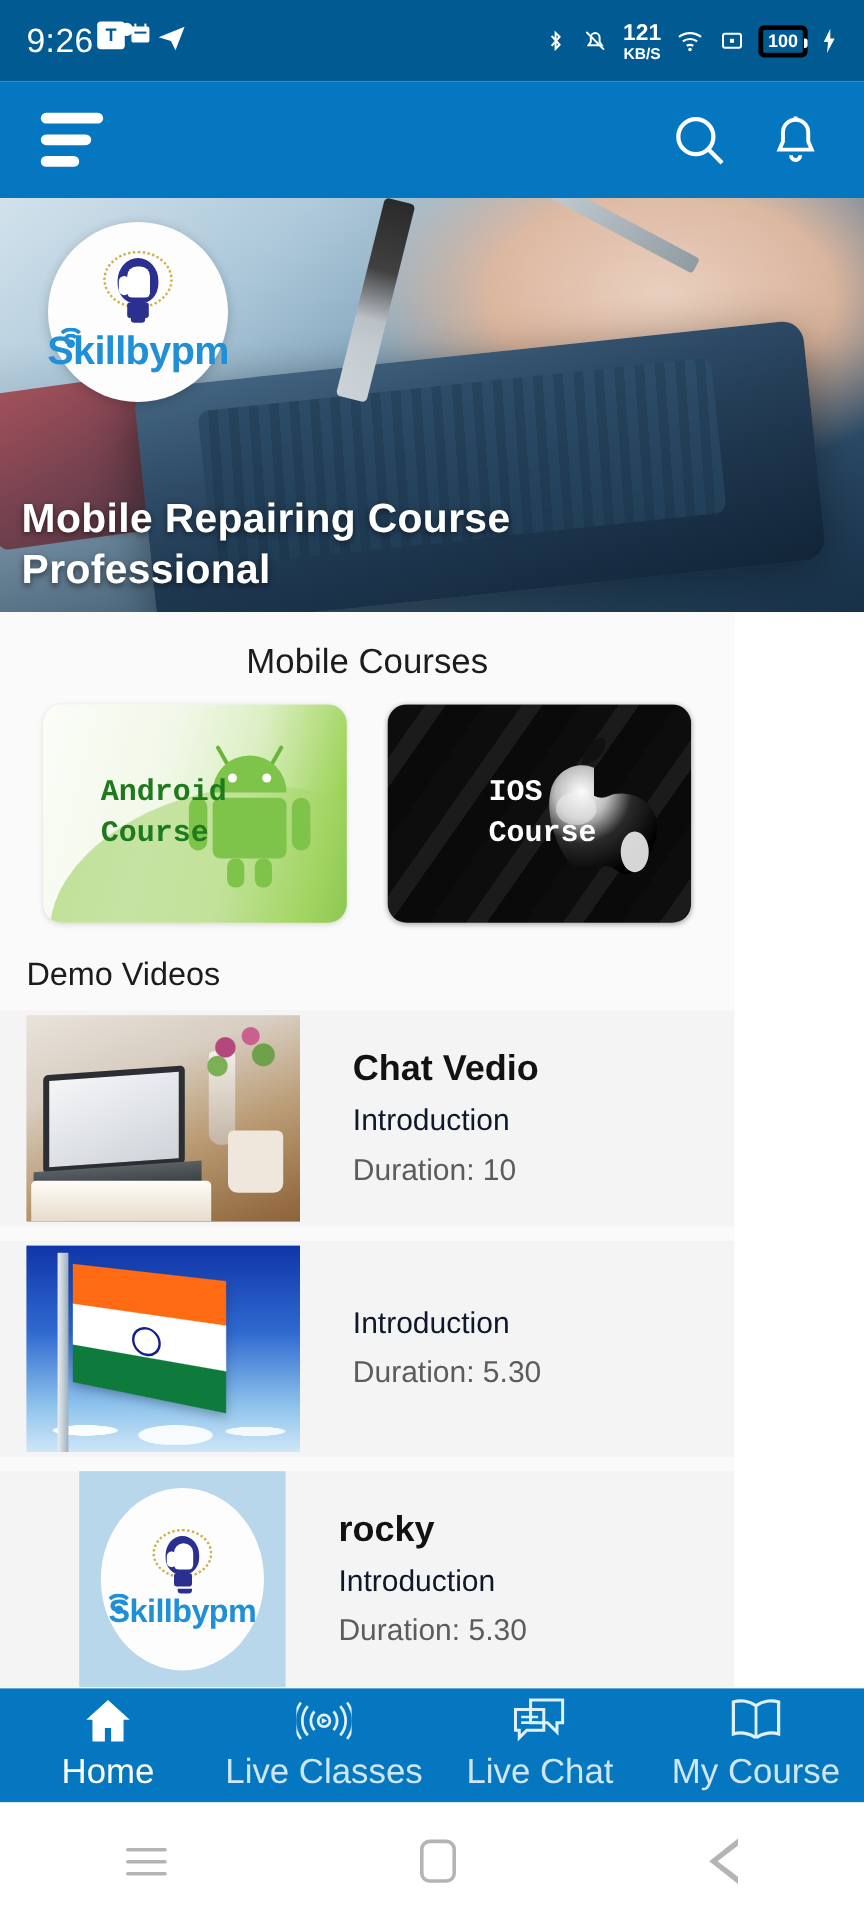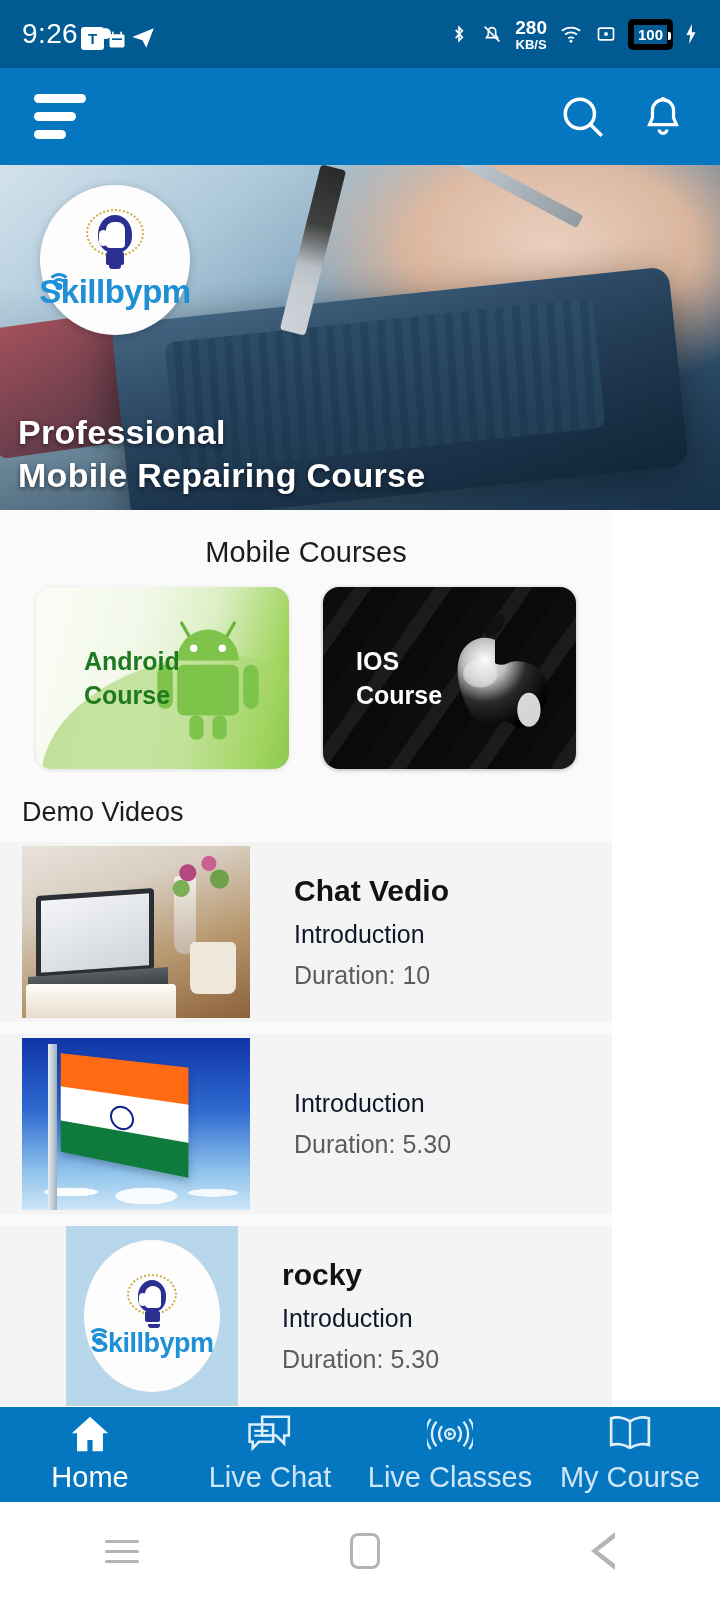--- a/index.html
+++ b/index.html
@@ -12,41 +12,41 @@
   }
 
   
   .status-bar{
     height:68px; width:720px;
     background:#015B92;
     display:flex; align-items:center;
     padding:0 22px;
     color:#ffffff;
   }
-  .sb-left{ display:flex; align-items:flex-end; gap:3px; }
+  .sb-left{ display:flex; align-items:flex-start; gap:3px; }
   .sb-time{ font-size:28px; letter-spacing:.4px; font-weight:400; }
   .sb-right{ margin-left:auto; display:flex; align-items:center; gap:11px; }
   .ic{ display:inline-flex; align-items:center; justify-content:center; }
   .teams-ic{
     width:23px;height:23px;background:#ffffff;border-radius:3px;
     position:relative; display:inline-block;
   }
   .teams-ic::after{
     content:"T"; position:absolute; inset:0; color:#015B92;
     font-size:15px; font-weight:bold; text-align:center; line-height:23px;
   }
   .teams-dot{
     position:absolute; right:-7px; top:1px; width:11px;height:11px;
     border-radius:50%; background:#ffffff;
   }
   .netspeed{ display:flex; flex-direction:column; align-items:center; line-height:1; }
   .netspeed b{ font-size:19px; font-weight:bold; }
   .netspeed span{ font-size:13px; font-weight:bold; margin-top:1px; }
   .batt{
-    border:6px solid #000000; border-radius:5px; padding:1px 4px;
+    border:4px solid #000000; border-radius:5px; padding:1px 4px;
     font-size:15px; font-weight:bold; position:relative;
   }
   .batt::after{
     content:""; position:absolute; right:-4px; top:7px;
     width:3px;height:8px;background:#fff;border-radius:0 2px 2px 0;
   }
 
   
   .appbar{
     height:97px; width:720px; background:#0577C0;
@@ -150,21 +150,21 @@
     line-height:1.25; letter-spacing:.3px;
     text-shadow:0 2px 5px rgba(0,0,0,.55);
   }
 
   
   .content{ width:612px; background:#FAFAFA; }
   .section-title-center{
     text-align:center; font-size:29px; color:#1c1c1c;
     padding:26px 0 18px; font-weight:400;
   }
-  .course-row{ display:flex; gap:34px; padding:0 36px 22px; }
+  .course-row{ display:flex; gap:34px; padding:0 36px 22px;font-family:Liberation Mono, monospace; }
   .course-card{
     width:302px; height:182px; border-radius:16px;
     position:relative; overflow:hidden; cursor:pointer;
     display:flex; align-items:center;
   }
   .card-android{
     background:linear-gradient(105deg,#fbfdf7 0%,#f2f8e9 38%,#dcefc4 62%,#9fd45c 88%,#7cc142 100%);
     box-shadow:0 1px 4px rgba(0,0,0,.12);
   }
   .card-android::after{
@@ -176,21 +176,21 @@
   .card-ios{
     background:#090909;
     background-image:repeating-linear-gradient(125deg,#0d0d0d 0 26px,#1b1b1b 26px 40px,#0a0a0a 40px 66px);
     box-shadow:0 1px 4px rgba(0,0,0,.3);
   }
   .card-label{
     position:relative; z-index:3; font-size:25px; font-weight:bold;
     line-height:1.38; padding-left:48px;
   }
   .card-android .card-label{ color:#1d7a1d; }
-  .card-ios .card-label{ color:#ffffff; padding-left:33px; }
+  .card-ios .card-label{ color:#ffffff; padding-left:84px; }
   .android-bot{
     position:absolute; right:26px; top:50%; transform:translateY(-50%);
     width:110px; height:128px; z-index:2;
   }
   .apple-glyph{
     position:absolute; right:16px; top:50%; transform:translateY(-50%);
     width:130px; height:140px; z-index:2;
   }
 
   .section-title-left{
@@ -346,21 +346,21 @@
           <path d="M8 7l8 9-4 4V4l4 4-8 9" stroke="#fff" stroke-width="2" fill="none"></path>
         </svg>
     </span>
     <span class="ic">
       <svg width="24" height="22" viewBox="0 0 24 24">
           <path d="M6 16h12l-2-3V9a4 4 0 00-8 0v4z" stroke="#fff" stroke-width="1.8" fill="none"></path>
           <line x1="4" y1="4" x2="20" y2="20" stroke="#fff" stroke-width="1.8"></line>
         </svg>
     </span>
     <span class="netspeed">
-      <b>280</b>
+      <b>121</b>
       <span>KB/S</span>
     </span>
     <span class="ic">
       <svg width="26" height="22" viewBox="0 0 24 24">
           <path d="M2 8.5a16 16 0 0120 0" stroke="#fff" stroke-width="2" fill="none"></path>
           <path d="M5.5 12.5a11 11 0 0113 0" stroke="#fff" stroke-width="2" fill="none"></path>
           <path d="M9 16.5a6 6 0 016 0" stroke="#fff" stroke-width="2" fill="none"></path>
           <circle cx="12" cy="20" r="1.6" fill="#fff"></circle>
         </svg>
     </span>
@@ -422,22 +422,22 @@
       <div class="logo-wifi">
           <i></i>
           <i></i>
           <i></i>
         </div>
       <div class="logo-text">Skillbypm</div>
     </div>
   </div>
 
   <div class="banner-title">
+    <div>Mobile Repairing Course</div>
     <div>Professional</div>
-    <div>Mobile Repairing Course</div>
   </div>
 </div>
 
 <div class="content">
 
   <div class="section-title-center">Mobile Courses</div>
 
   <div class="course-row">
     <div class="course-card card-android">
       <div class="card-label">
@@ -543,40 +543,40 @@
 </div>
 
 <div class="bottom-nav">
   <div class="nav-item active">
     <svg width="42" height="38" viewBox="0 0 24 22">
       <path d="M12 1L1.5 10.5h3V21h6v-6.5h3V21h6V10.5h3z" fill="#ffffff"></path>
     </svg>
     <span class="nav-label">Home</span>
   </div>
   <div class="nav-item">
-    <svg width="44" height="38" viewBox="0 0 28 24">
-      <path d="M9 1h17v12h-3v5l-5-5H9z" fill="none" stroke="#dff0fb" stroke-width="1.6"></path>
-      <path d="M1 6h15v11H7l-4 4v-4H1z" fill="none" stroke="#dff0fb" stroke-width="1.6"></path>
-      <line x1="4" y1="10" x2="13" y2="10" stroke="#dff0fb" stroke-width="1.4"></line>
-      <line x1="4" y1="13" x2="13" y2="13" stroke="#dff0fb" stroke-width="1.4"></line>
-    </svg>
-    <span class="nav-label">Live Chat</span>
-  </div>
-  <div class="nav-item">
     <svg width="46" height="38" viewBox="0 0 32 22">
       <circle cx="16" cy="11" r="3.4" fill="none" stroke="#dff0fb" stroke-width="1.6"></circle>
       <path d="M14.7 9.3l3.2 1.7-3.2 1.7z" fill="#dff0fb"></path>
       <path d="M10.5 5.6a8 8 0 000 10.8M21.5 5.6a8 8 0 010 10.8" stroke="#dff0fb" stroke-width="1.6" fill="none"></path>
       <path d="M6.6 2.5a13 13 0 000 17M25.4 2.5a13 13 0 010 17" stroke="#dff0fb" stroke-width="1.6" fill="none"></path>
       <path d="M2.6 0.4a18 18 0 000 21.2M29.4 0.4a18 18 0 010 21.2" stroke="#dff0fb" stroke-width="1.5" fill="none"></path>
     </svg>
     <span class="nav-label">Live Classes</span>
   </div>
   <div class="nav-item">
     <svg width="44" height="38" viewBox="0 0 28 24">
+      <path d="M9 1h17v12h-3v5l-5-5H9z" fill="none" stroke="#dff0fb" stroke-width="1.6"></path>
+      <path d="M1 6h15v11H7l-4 4v-4H1z" fill="none" stroke="#dff0fb" stroke-width="1.6"></path>
+      <line x1="4" y1="10" x2="13" y2="10" stroke="#dff0fb" stroke-width="1.4"></line>
+      <line x1="4" y1="13" x2="13" y2="13" stroke="#dff0fb" stroke-width="1.4"></line>
+    </svg>
+    <span class="nav-label">Live Chat</span>
+  </div>
+  <div class="nav-item">
+    <svg width="44" height="38" viewBox="0 0 28 24">
       <path d="M14 4C10 1 5 1 2 2v17c3-1 8-1 12 2" fill="none" stroke="#dff0fb" stroke-width="1.7"></path>
       <path d="M14 4c4-3 9-3 12-2v17c-3-1-8-1-12 2" fill="none" stroke="#dff0fb" stroke-width="1.7"></path>
       <line x1="14" y1="4" x2="14" y2="21" stroke="#dff0fb" stroke-width="1.5"></line>
     </svg>
     <span class="nav-label">My Course</span>
   </div>
 </div>
 
 <div class="sysnav">
   <div class="recents">

